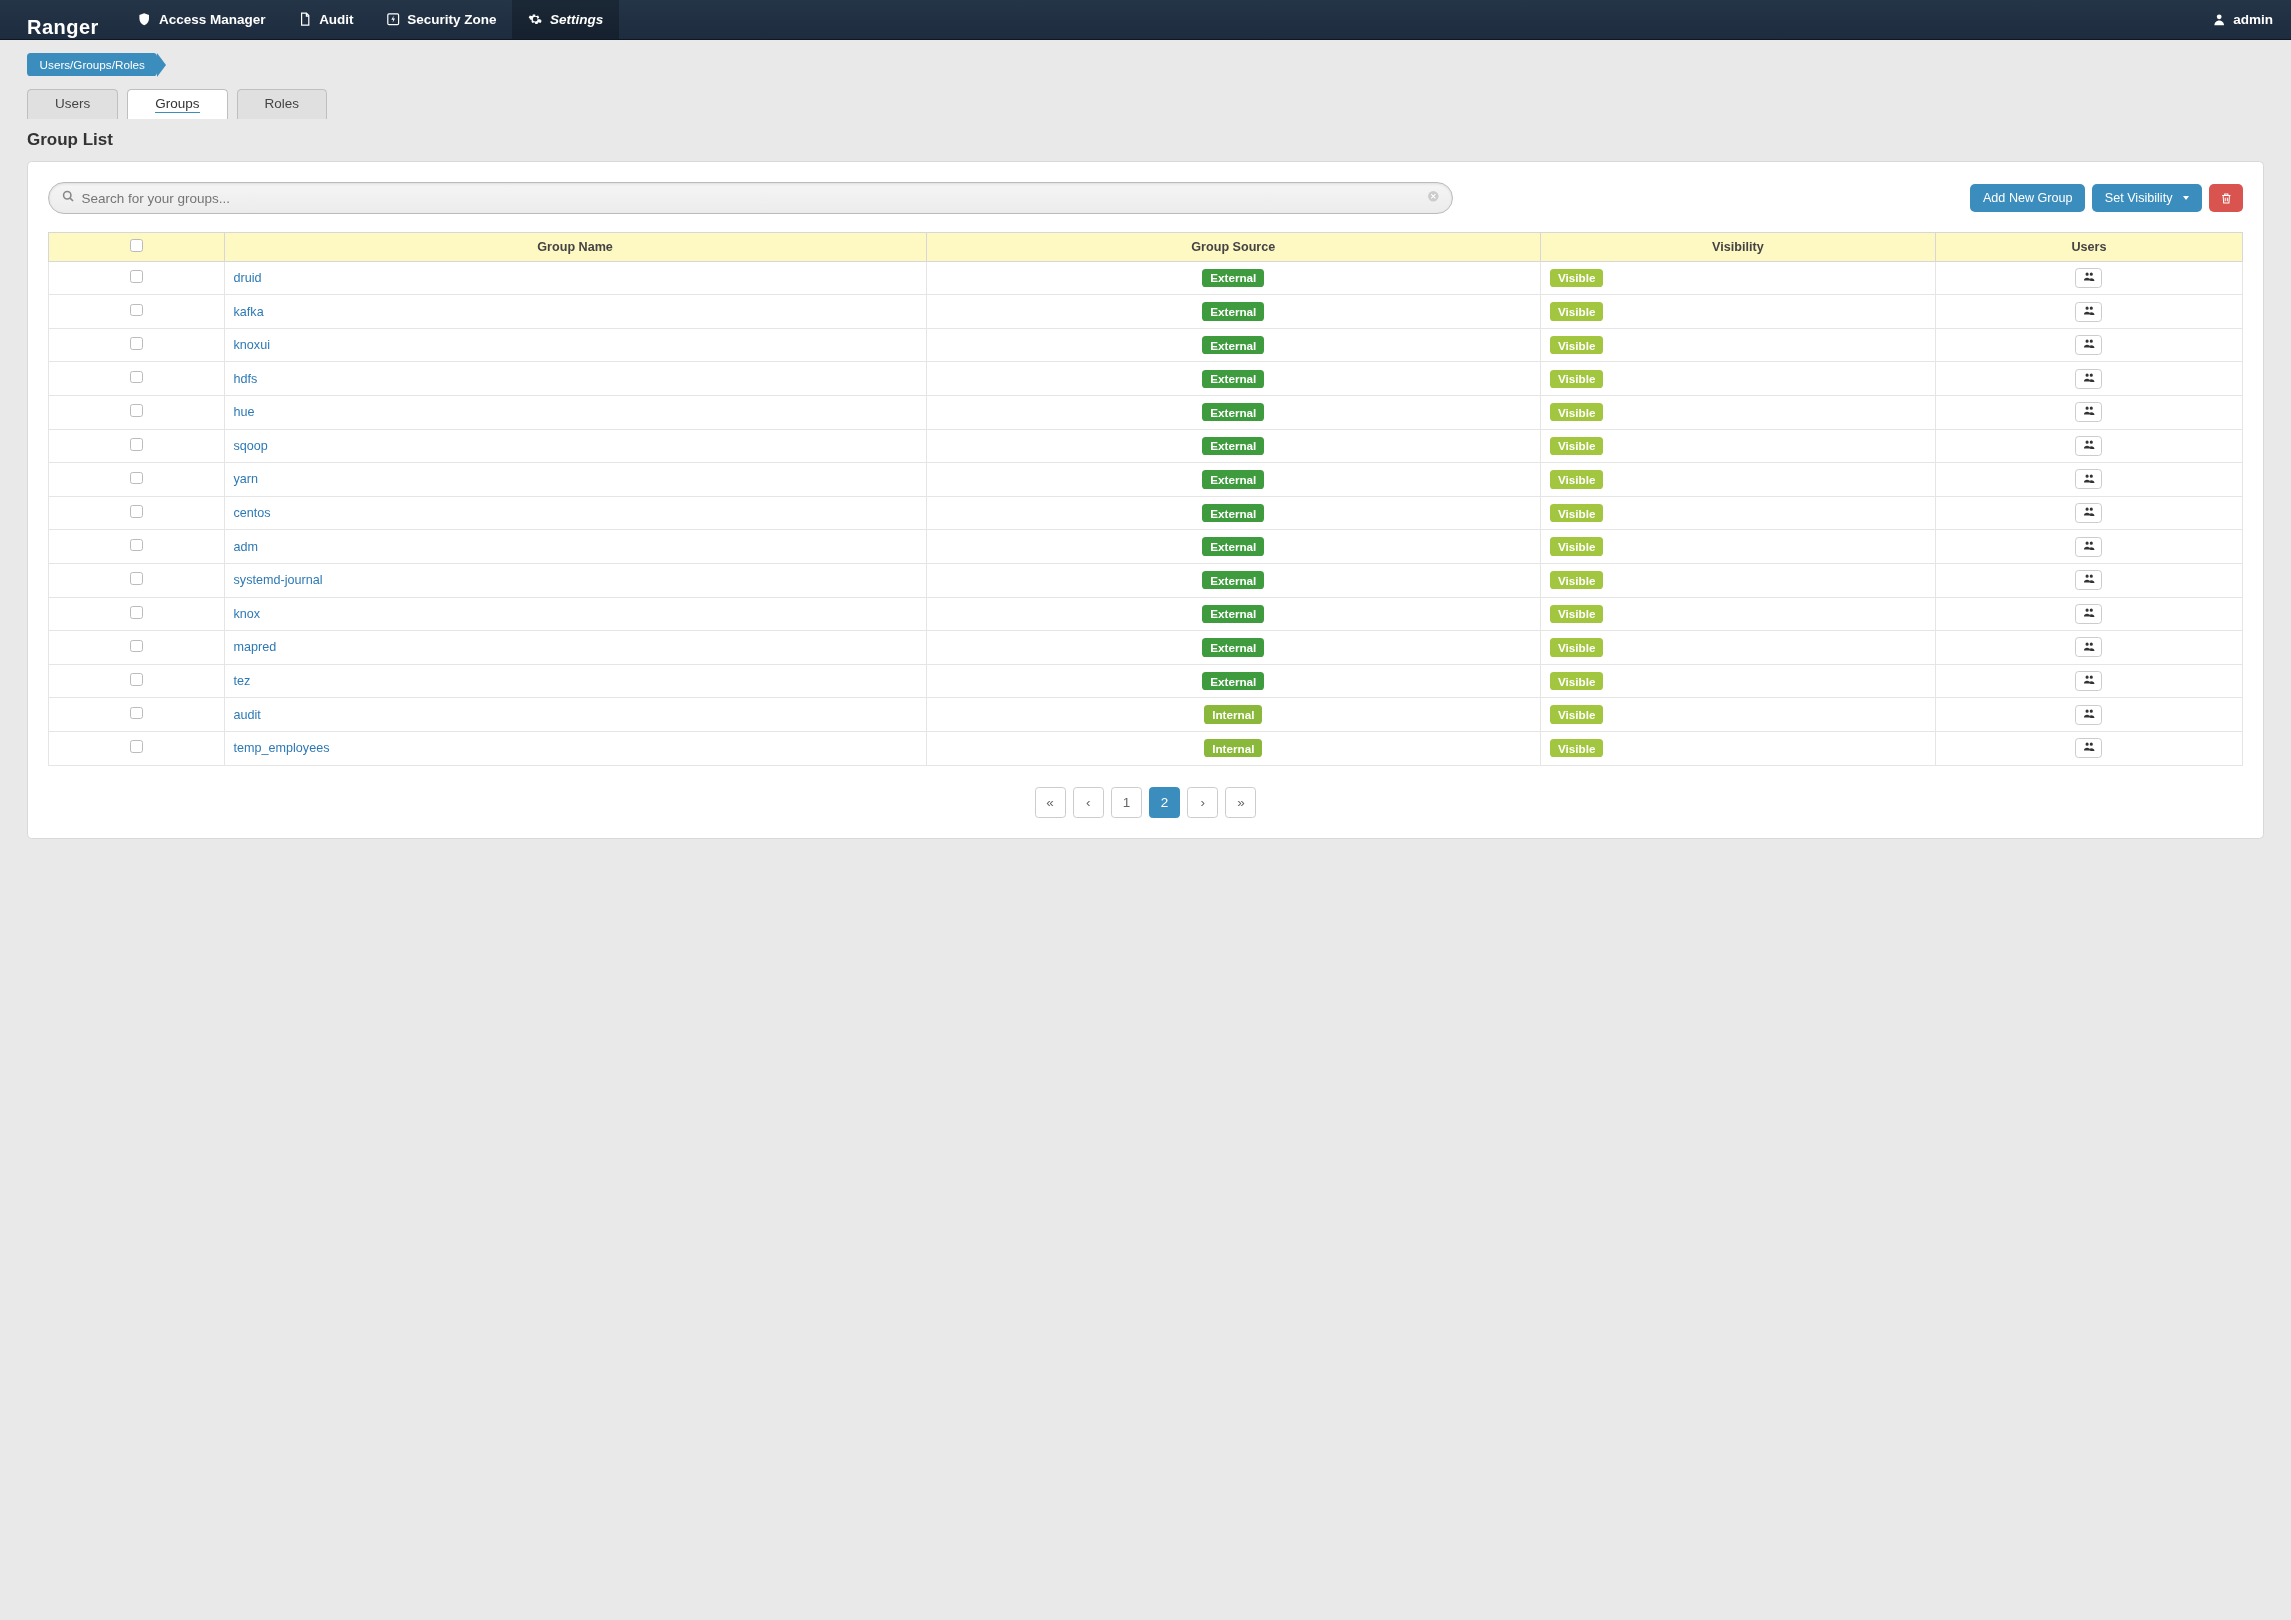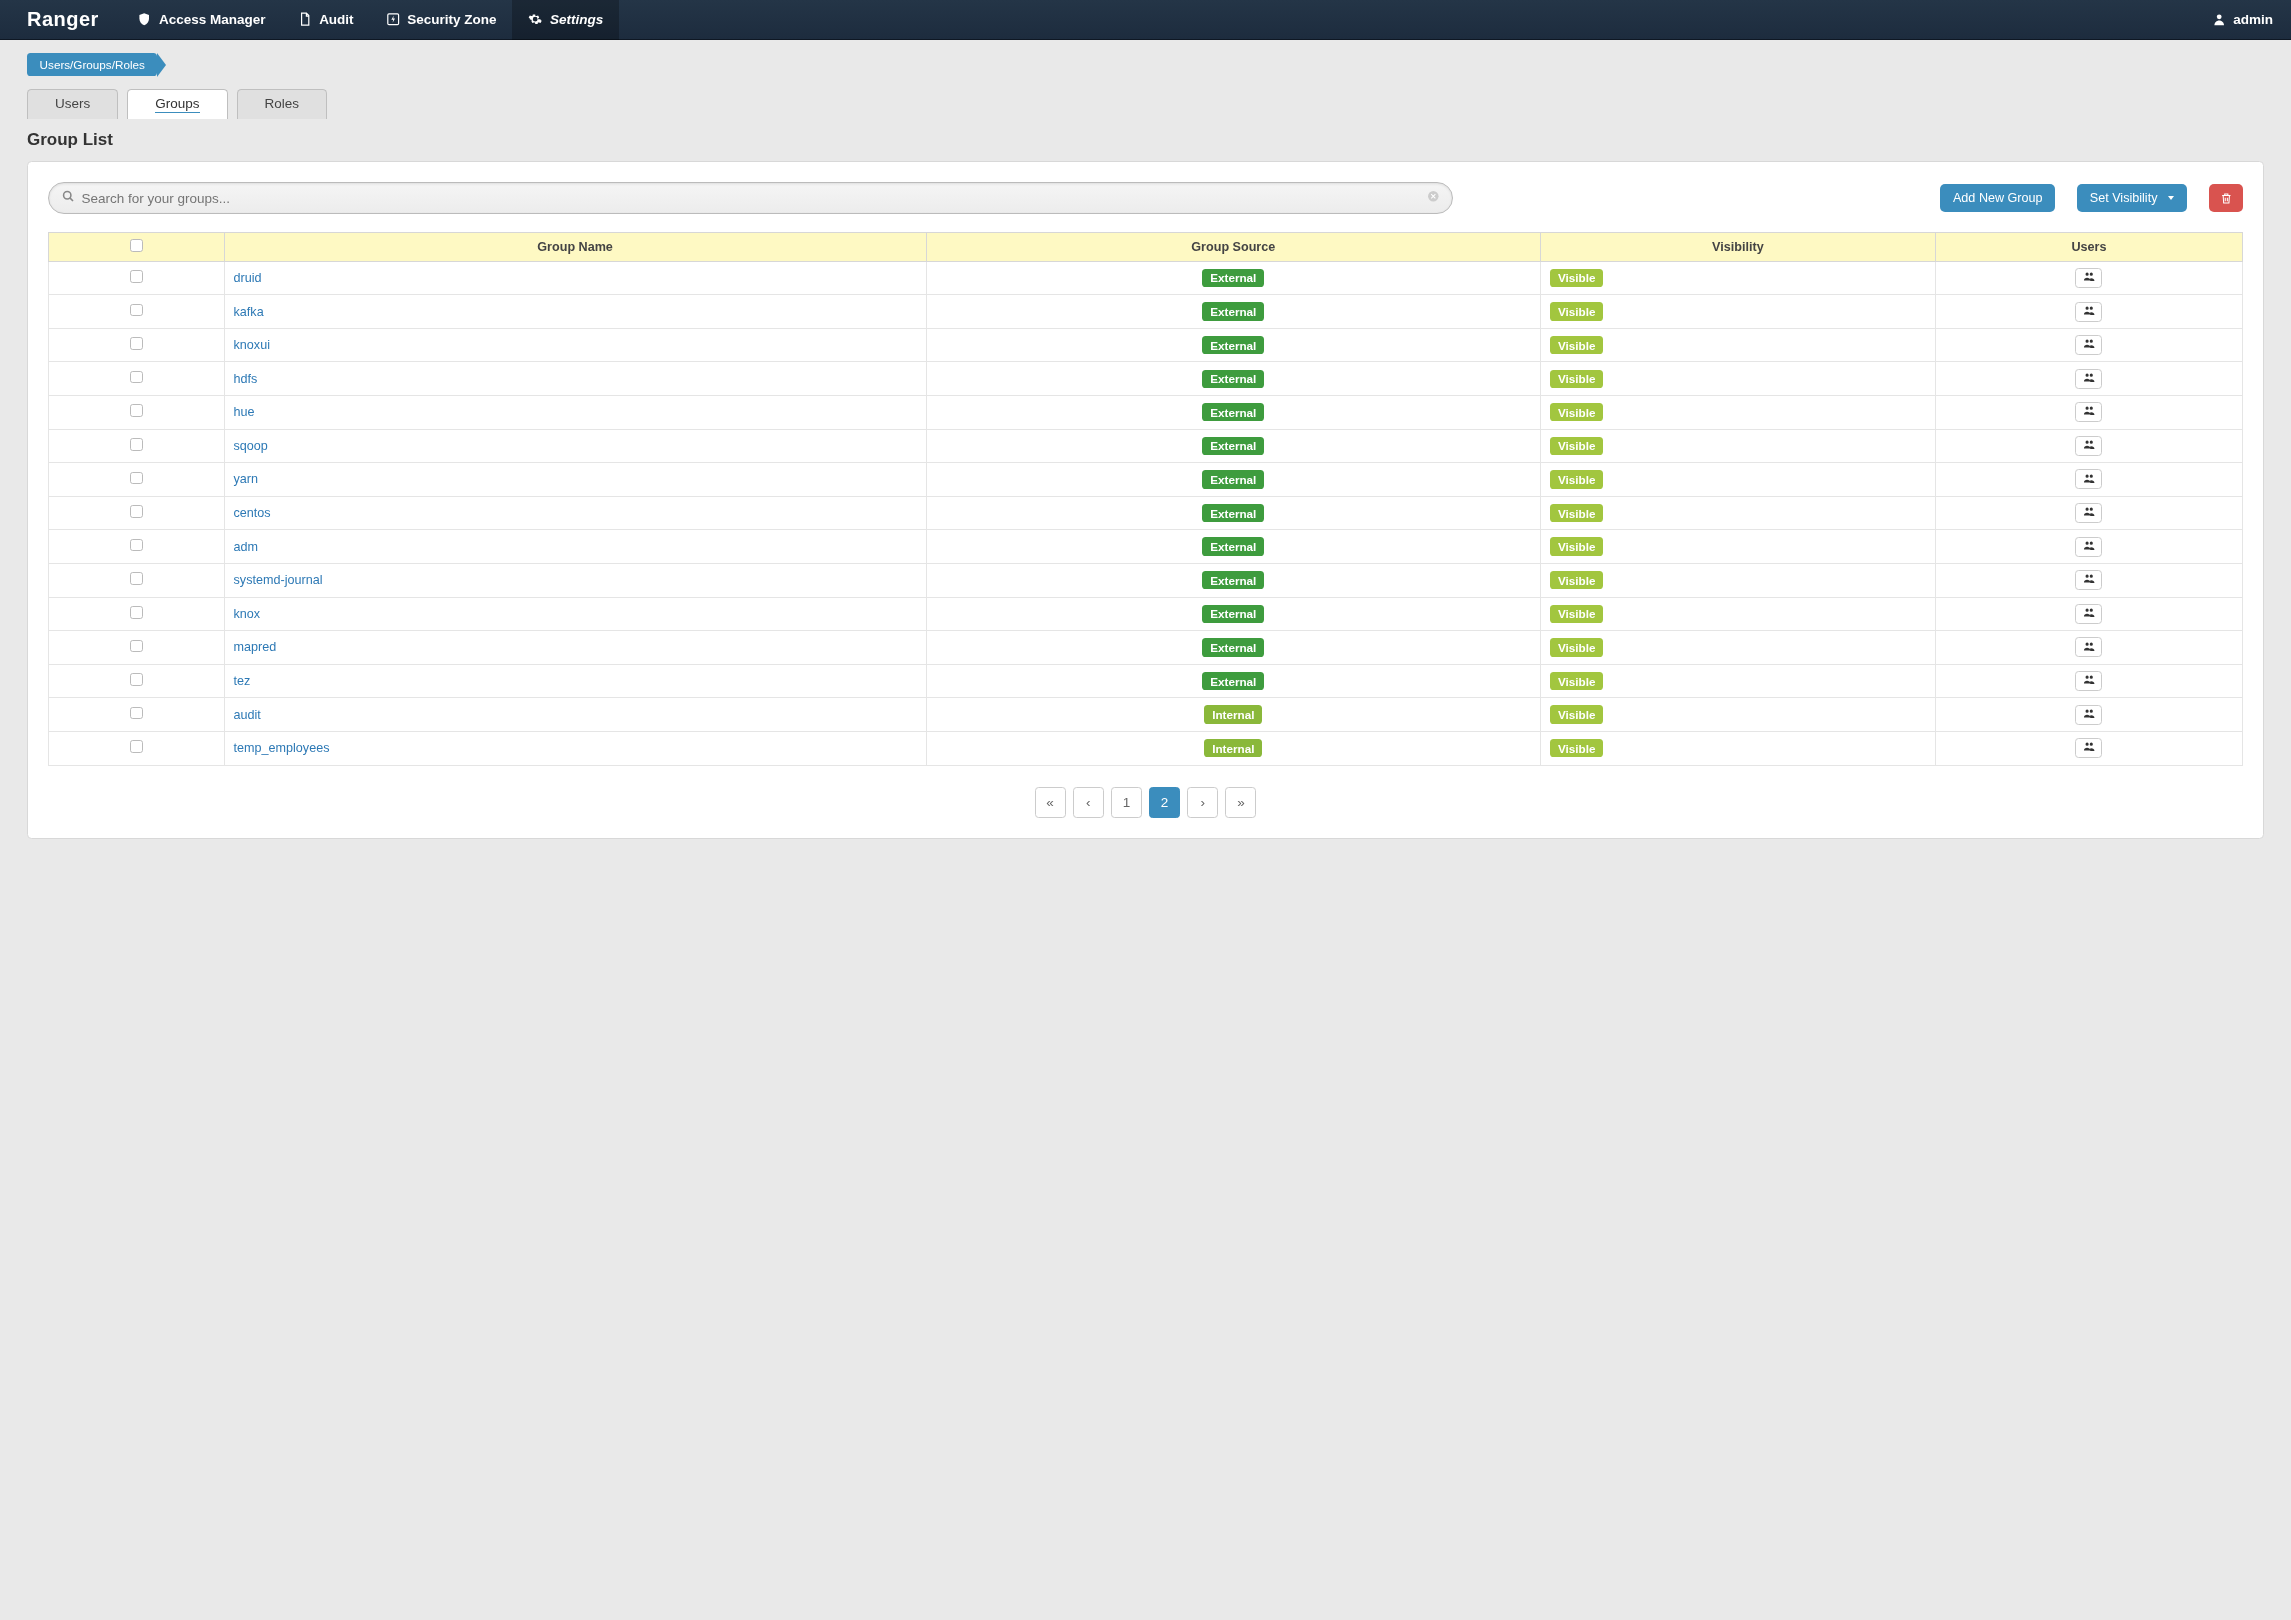--- a/index.html
+++ b/index.html
@@ -10,21 +10,21 @@
     color: #333;
     font-size: 12.6px;
   }
 
   
   .navbar {
     background: #1b2a3a;
     background: linear-gradient(#243547,#1d2c3e);
     color: #fff;
     display: flex;
-    align-items: center;
+    align-items: flex-end;
     height: 40px;
     padding: 0 18px 0 27px;
     border-bottom: 0.9px solid #0e1723;
   }
   .brand {
     font-size: 20px;
     font-weight: 800;
     letter-spacing: 0.5px;
     margin-right: 22.5px;
     font-family: Arial, sans-serif;
@@ -109,21 +109,21 @@
   .panel {
     background: #fff;
     border: 0.9px solid #d8d8d8;
     border-radius: 4.5px;
     padding: 20px;
   }
 
   .toolbar {
     display: flex;
     align-items: center;
-    gap: 22px;
+    gap: 7px;
     margin-bottom: 18px;
   }
   .search-box {
     flex: 0 0 64%;
     display:flex;
     align-items:center;
     border: 0.9px solid #bbb;
     border-radius: 27px;
     background: linear-gradient(#f5f5f5,#ececec);
     box-shadow: inset 0 0.9px 2.7px rgba(0,0,0,0.1);

